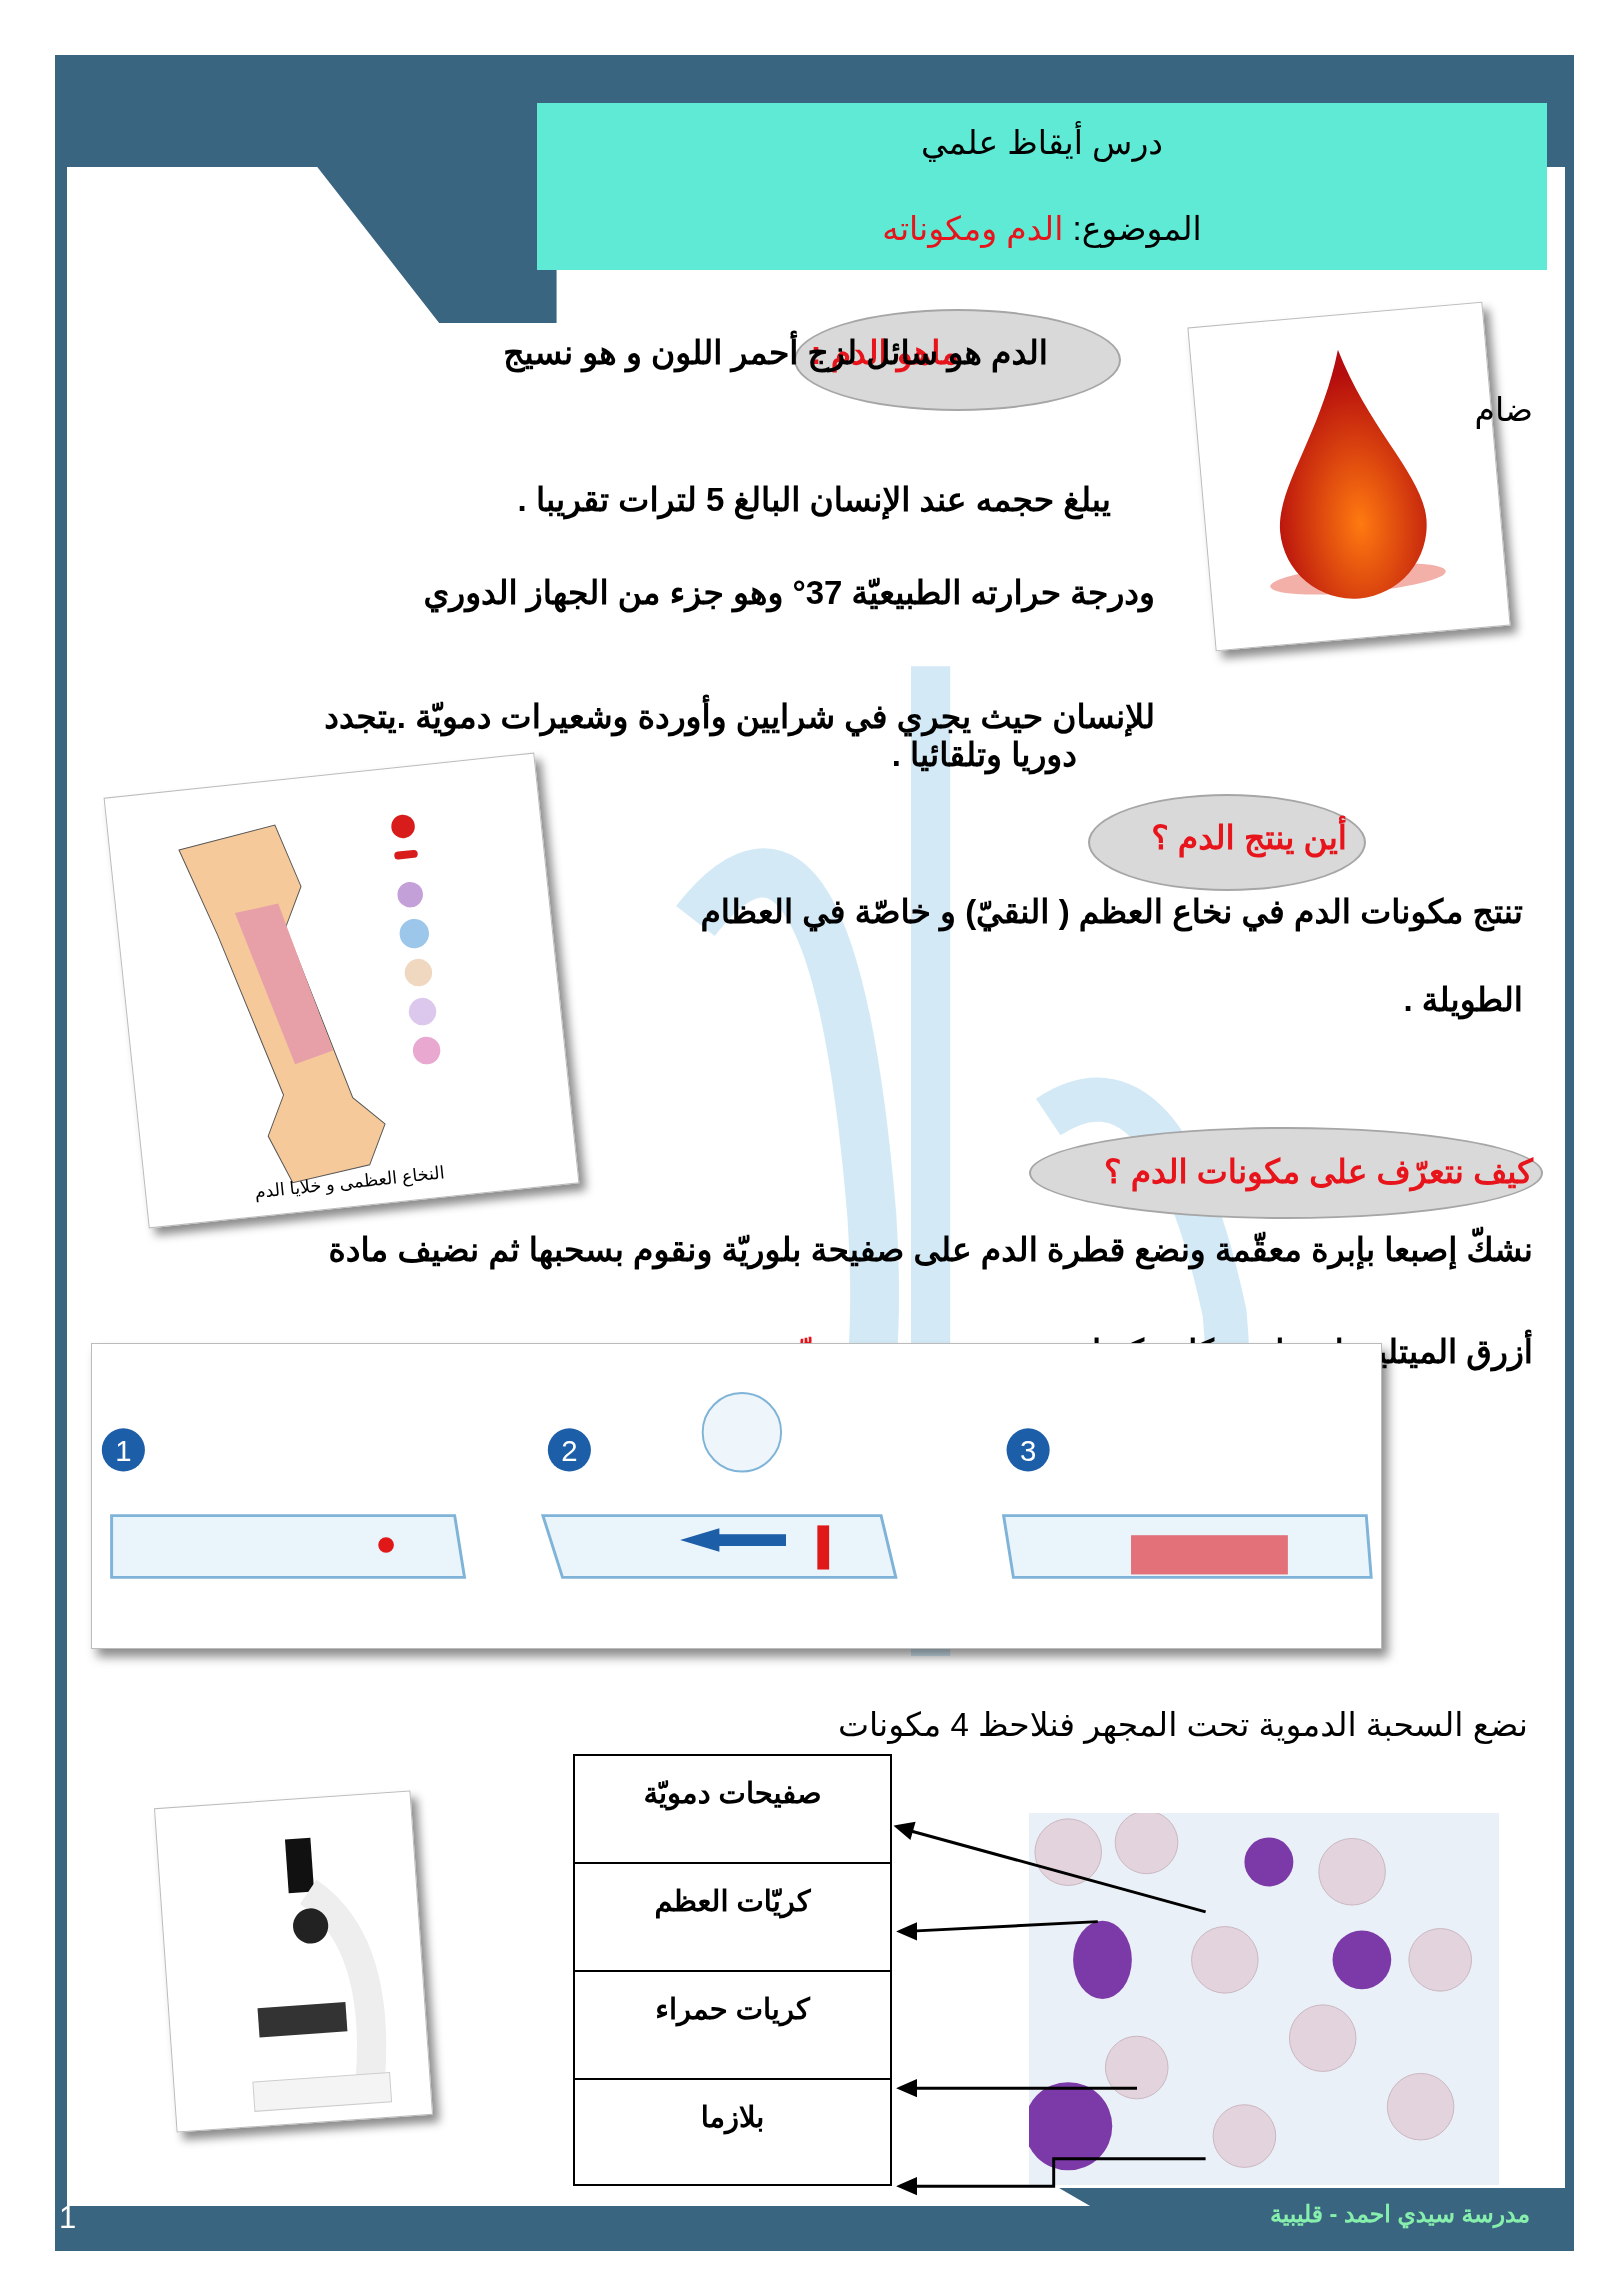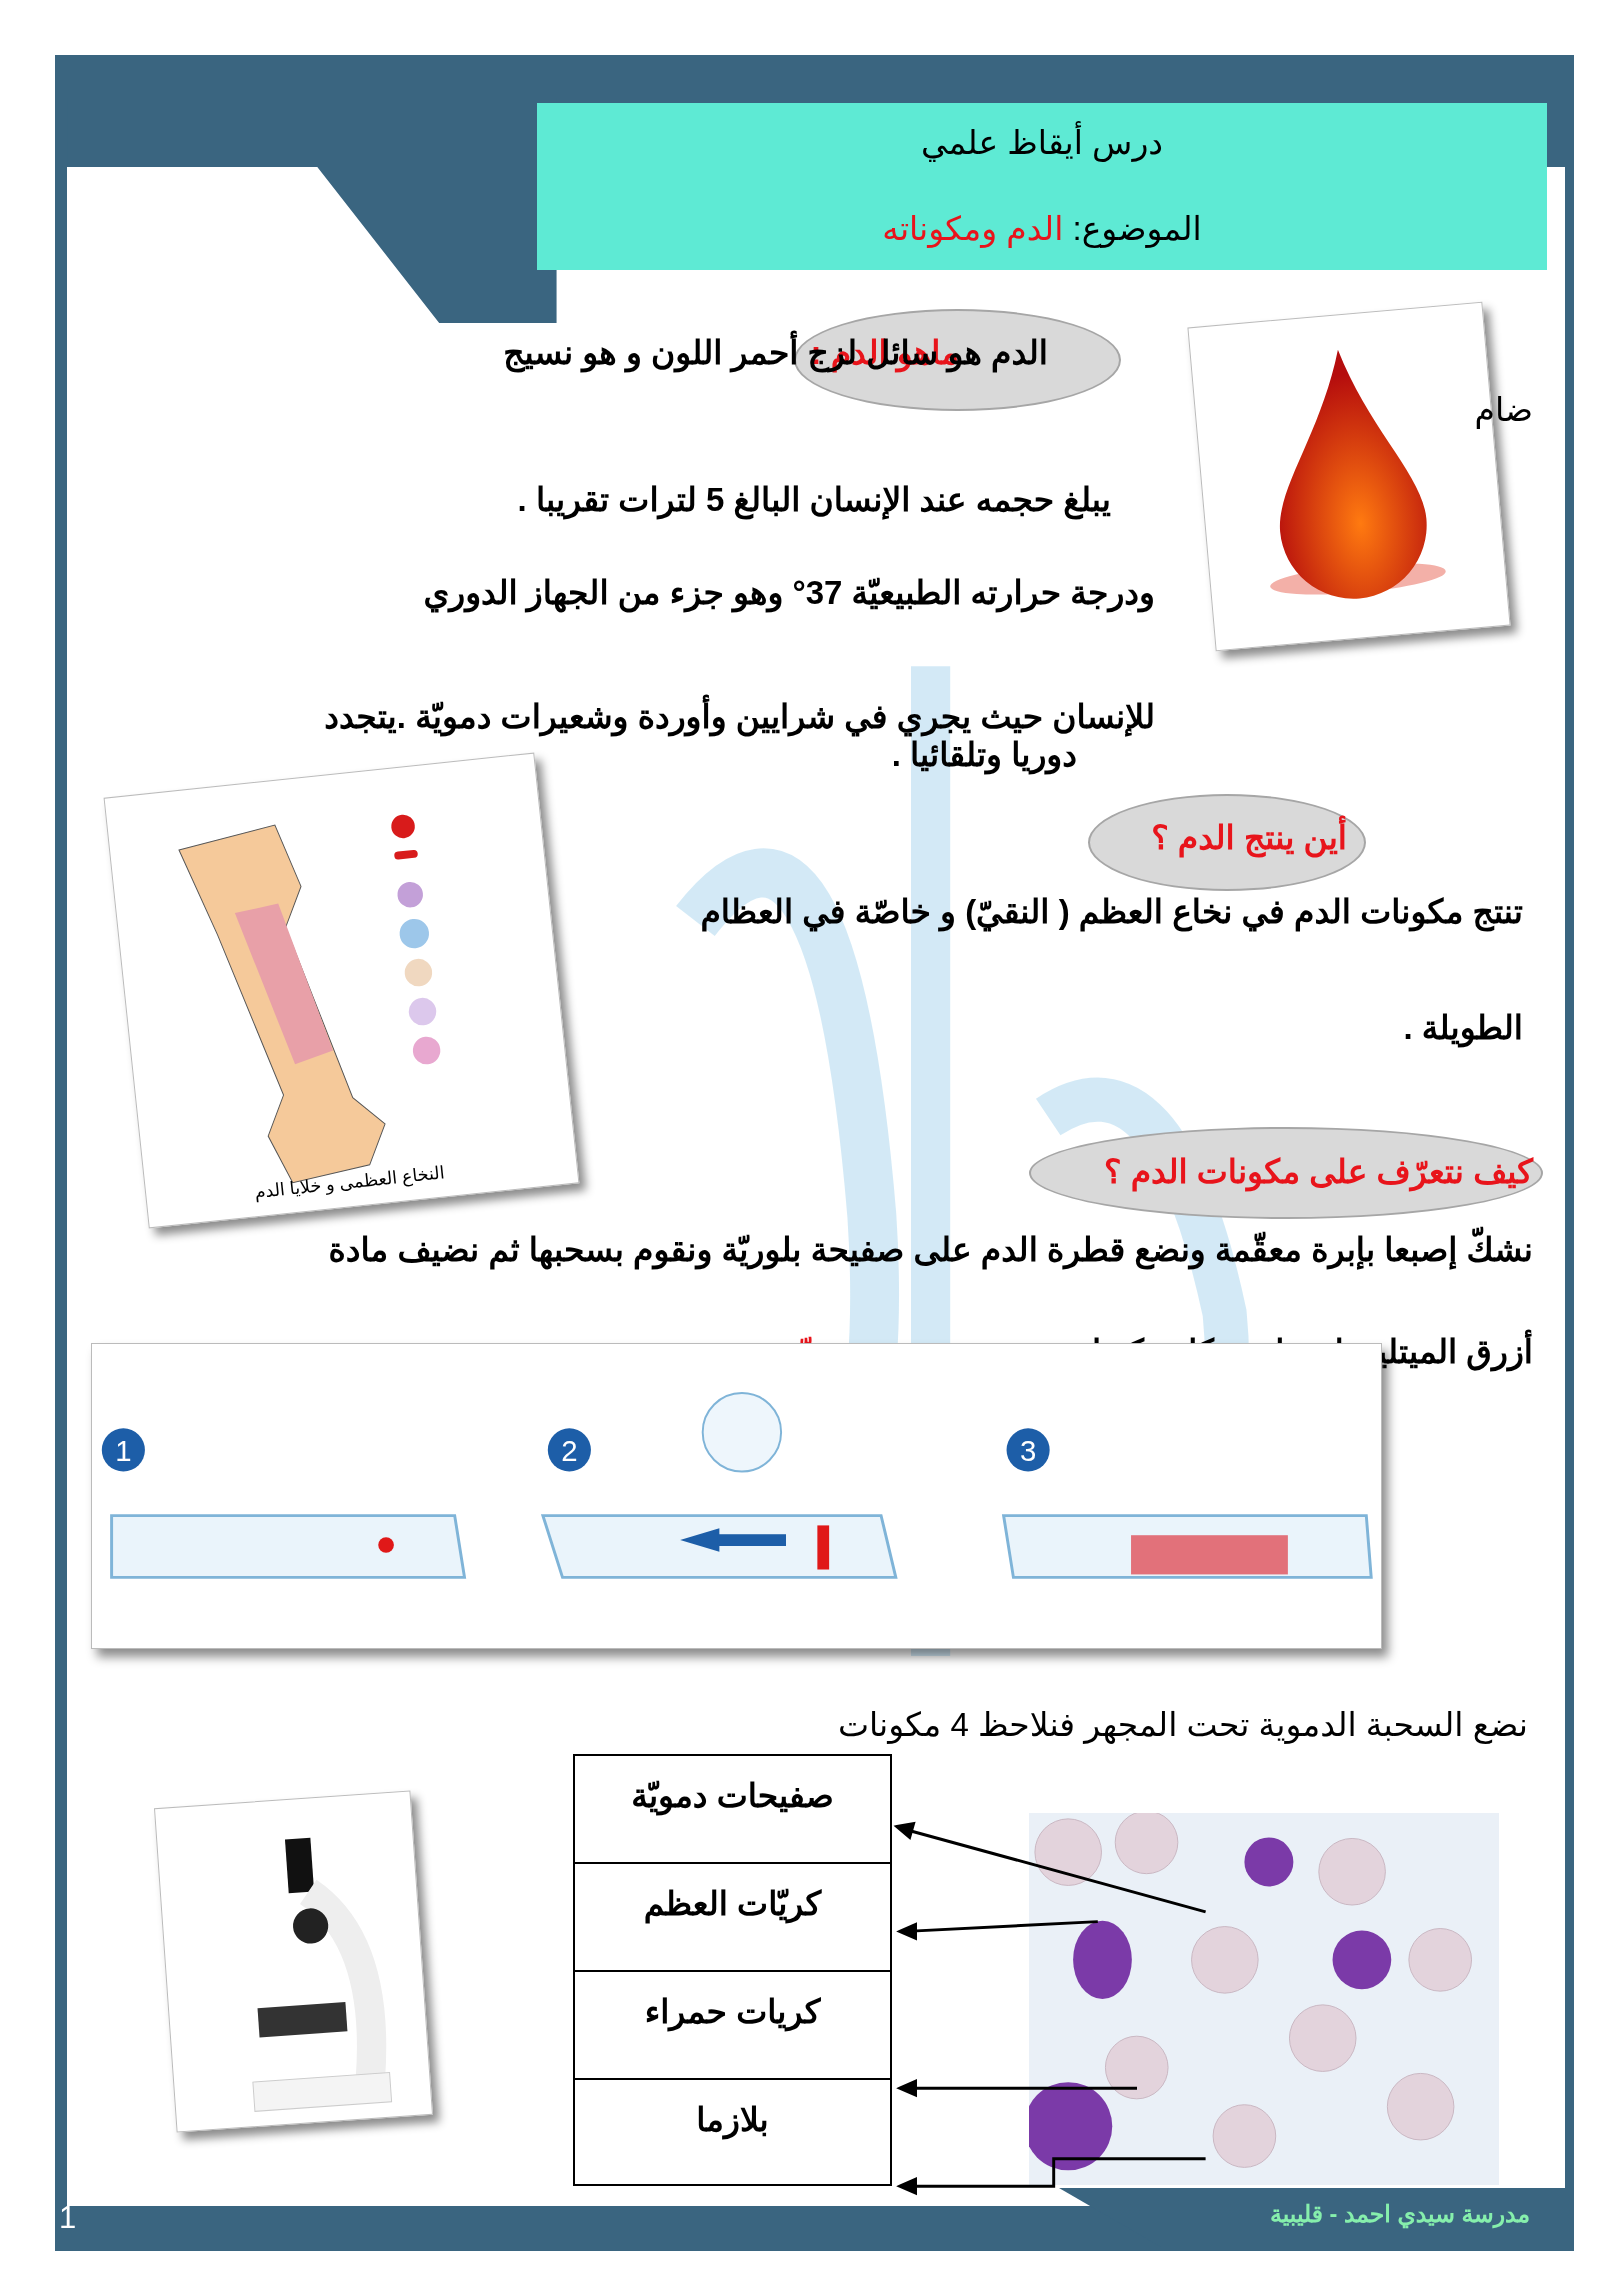--- a/index.html
+++ b/index.html
@@ -7,21 +7,21 @@
   .frame{position:absolute;left:55px;top:55px;width:1519px;height:2196px;background:#3a6580;}
   .page{position:absolute;left:67px;top:167px;width:1498px;height:2039px;background:#fff;}
   .title-box{position:absolute;left:537px;top:103px;width:1010px;height:167px;background:#5eead4;text-align:center;direction:rtl;}
   .title-box .l1{position:absolute;top:19.6px;left:0;right:0;font-size:33px;}
   .title-box .l2{position:absolute;top:106px;left:0;right:0;font-size:33px;}
   .red{color:#e8141b;}
   .txt{position:absolute;direction:rtl;font-weight:bold;font-size:33px;white-space:nowrap;}
   .cloud{position:absolute;background:#d9d9d9;border:2px solid #a6a6a6;border-radius:50%;}
   .card{position:absolute;background:#fff;border:1px solid #bbb;box-shadow:5.9px 7.8px 9.8px rgba(0,0,0,.45);}
   .boxcol{position:absolute;left:573px;top:1754px;width:319px;}
-  .boxcol .cell{height:108px;border:2.9px solid #000;border-bottom:none;display:flex;align-items:flex-start;justify-content:center;padding-top:19.6px;box-sizing:border-box;font-weight:bold;font-size:33px;direction:rtl;}
+  .boxcol .cell{height:108px;border:2.9px solid #000;border-bottom:none;display:flex;align-items:flex-start;justify-content:center;padding-top:19.6px;box-sizing:border-box;font-weight:bold;font-size:29px;direction:rtl;}
   .boxcol .cell:last-child{border-bottom:2.9px solid #000;}
   .footer-left{position:absolute;left:59px;top:2200px;width:49px;height:49px;color:#fff;font-size:31px;}
   .footer-right{position:absolute;left:1059px;top:2188px;width:510px;height:59px;background:#3a6580;clip-path:polygon(0 0,100% 0,100% 100%,20% 100%);}
   .footer-right span{position:absolute;right:39px;top:11.8px;color:#86efac;font-weight:bold;font-size:23.5px;direction:rtl;}
   .watermark{position:absolute;opacity:.22;}
 </style>
 </head>
 <body>
 
 <div class="frame"></div>
@@ -74,21 +74,21 @@
       <circle cx="300" cy="210" r="14" fill="#f0d8c0"></circle>
       <circle cx="300" cy="250" r="14" fill="#dcc8ec"></circle>
       <circle cx="300" cy="290" r="14" fill="#e8a8d0"></circle>
   </svg>
   <div style="position:absolute;left:108px;top:397px;direction:rtl;font-size:17.6px;">النخاع العظمى و خلايا الدم</div>
 </div>
 
 <div class="cloud" style="left:1088px;top:794px;width:274px;height:93px;"></div>
 <div class="txt" style="right:274px;top:818px;"><span class="red">أين ينتج الدم ؟</span></div>
 <div class="txt" style="right:98px;top:892px;">تنتج مكونات الدم في نخاع العظم ( النقيّ) و خاصّة في العظام</div>
-<div class="txt" style="right:98px;top:1008px;">الطويلة .</div>
+<div class="txt" style="right:98px;top:980px;">الطويلة .</div>
 
 <div class="cloud" style="left:1029px;top:1127px;width:510px;height:88px;"></div>
 <div class="txt" style="right:88px;top:1152px;"><span class="red">كيف نتعرّف على مكونات الدم ؟</span></div>
 <div class="txt" style="right:88px;top:1230px;">نشكّ إصبعا بإبرة معقّمة ونضع قطرة الدم على صفيحة بلوريّة ونقوم بسحبها ثم نضيف مادة</div>
 <div class="txt" style="right:88px;top:1332px;"><span>أزرق الميتلين لمشاهدة كل مكوناته وتسمى</span> <span class="red">سحبة دمويّة</span></div>
 
 <div class="card" style="left:91px;top:1343px;width:1289px;height:304px;">
   <svg width="1289" height="304" viewBox="0 0 1315 310">
     <g font-family="Liberation Sans, sans-serif" font-size="30" fill="#fff" text-anchor="middle">
       <circle cx="32" cy="108" r="22" fill="#1d5ea8"></circle>

